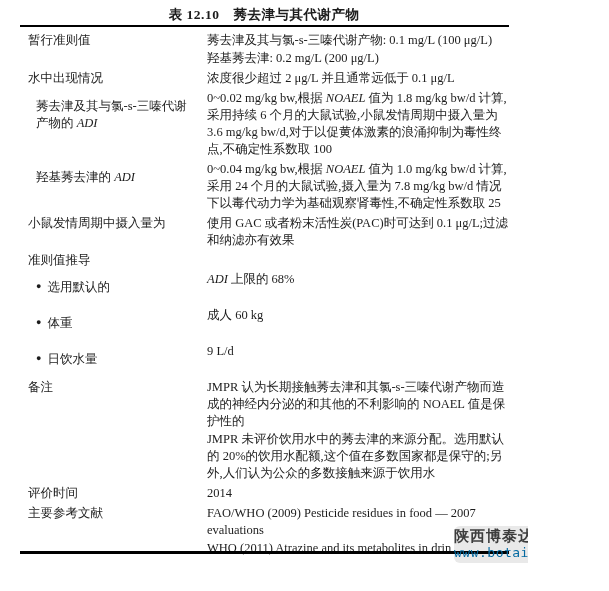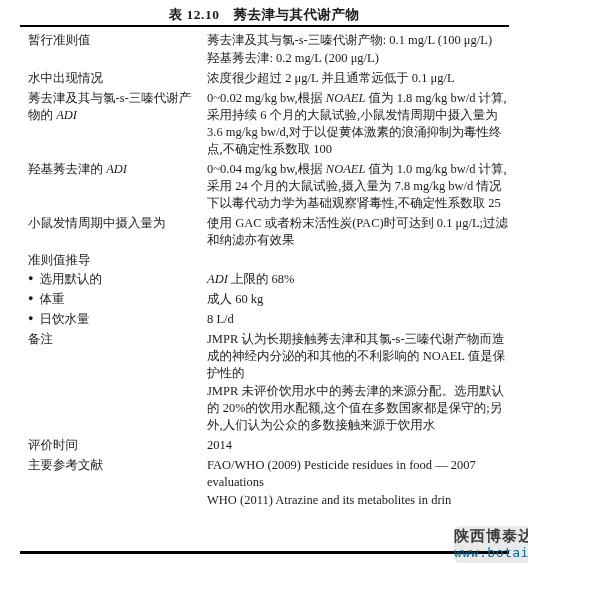--- a/index.html
+++ b/index.html
@@ -31,21 +31,21 @@
     position:absolute; top:32px; left:28px; right:17px;
     font-size:12.5px; line-height:17px;
   }
   .row {
     display:grid;
     grid-template-columns:179px 1fr;
     margin-bottom:2px;
   }
   .cell-label { padding-right:8px; }
   .cell-content p { margin:0 0 1px 0;font-family:Liberation Serif, serif; }
-  .cell-label p { margin:0; }
+  .cell-label p { margin:8px; }
   i { font-style:italic; }
   .bullet { font-size:9px; margin-right:6px; position:relative; top:-2px; }
 
   
   .wm-bg {
     position:absolute; left:454px; top:526px;
     width:148px; height:37px;
     background:#e9e9e9;
     border-radius:6px;
     z-index:1;
@@ -145,21 +145,21 @@
       <div class="cell-content">
         <p>成人 60 kg</p>
       </div>
     </div>
 
     <div class="row">
       <div class="cell-label">
         <p><span class="bullet">●</span><span>日饮水量</span></p>
       </div>
       <div class="cell-content">
-        <p>8 L/d</p>
+        <p>9 L/d</p>
       </div>
     </div>
 
     <div class="row">
       <div class="cell-label">备注</div>
       <div class="cell-content">
         <p>JMPR 认为长期接触莠去津和其氯-s-三嗪代谢产物而造成的神经内分泌的和其他的不利影响的 NOAEL 值是保护性的</p>
         <p>JMPR 未评价饮用水中的莠去津的来源分配。选用默认的 20%的饮用水配额,这个值在多数国家都是保守的;另外,人们认为公众的多数接触来源于饮用水</p>
       </div>
     </div>

